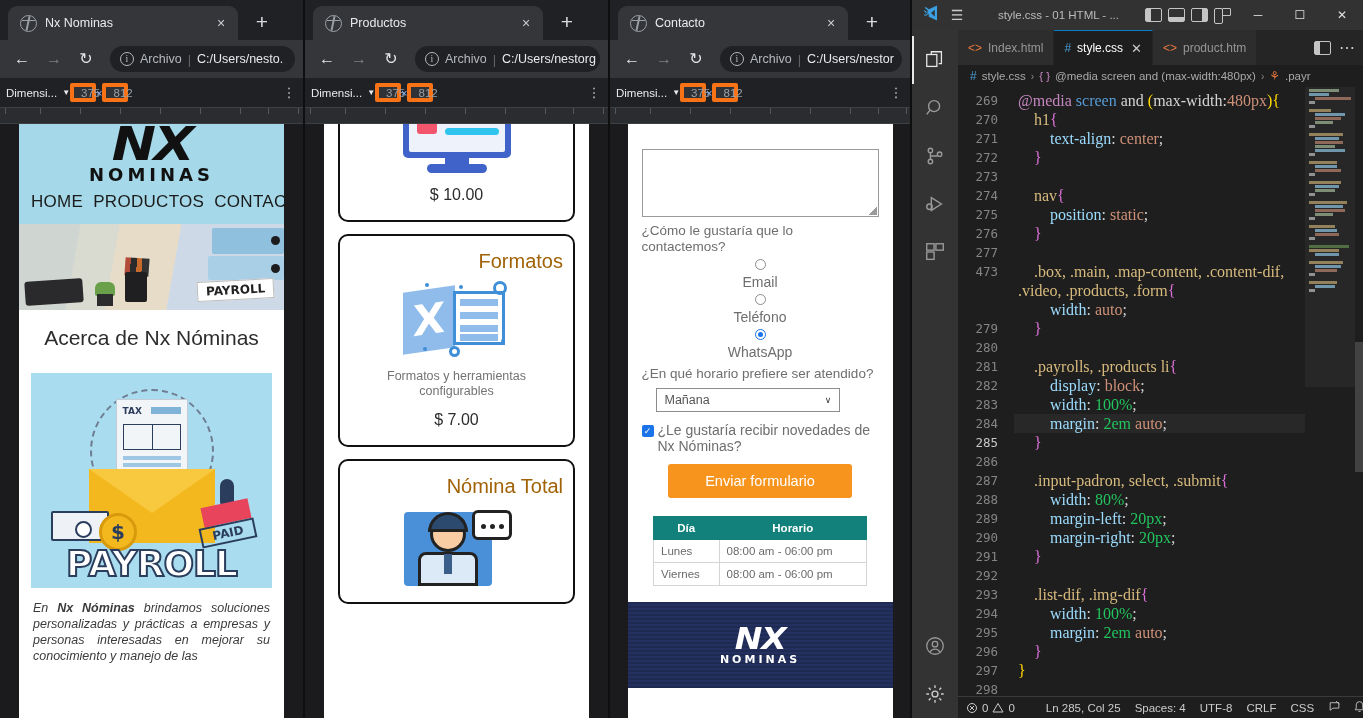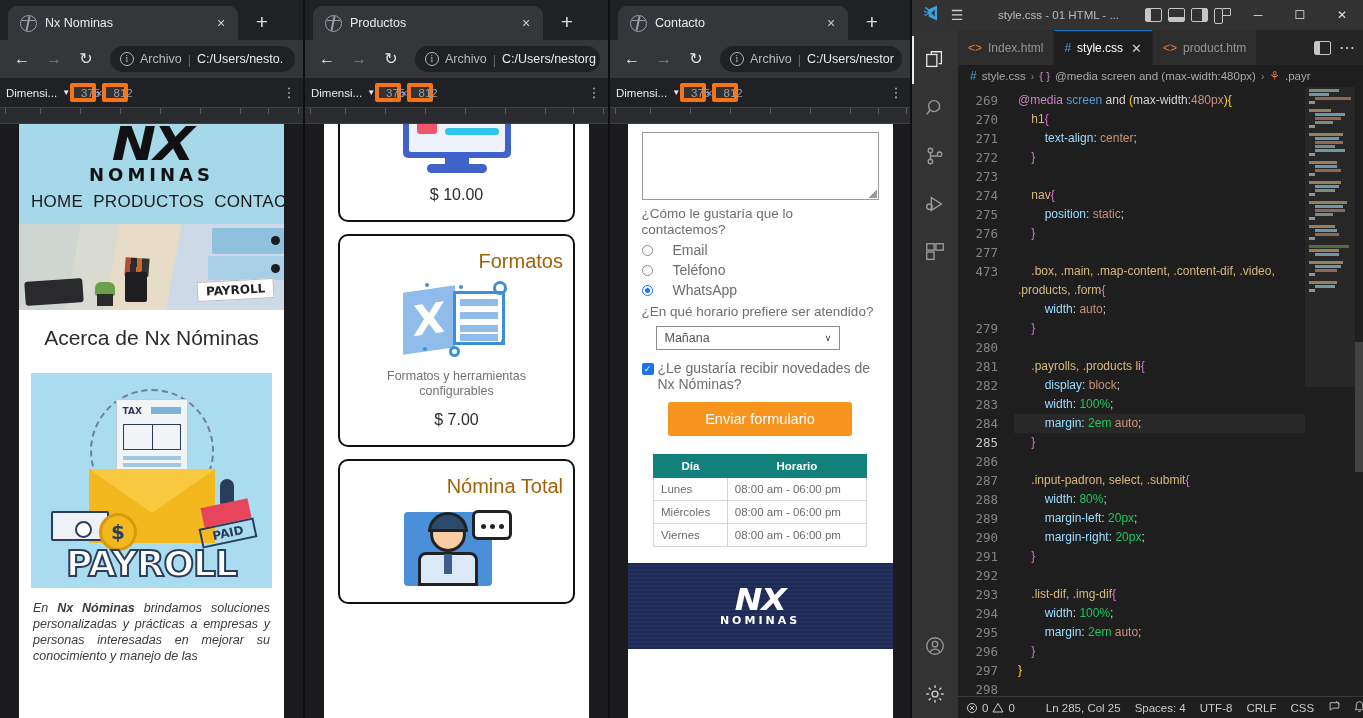--- a/index.html
+++ b/index.html
@@ -370,31 +370,31 @@
     background:#fff; border:3px solid #222; border-radius: 6px;
   }
   .agent .bubble i {
     position:absolute; top: 11px; width:5px; height:5px; background:#222; border-radius:50%;
   }
   .agent .bubble i:nth-child(1){left:6px}
   .agent .bubble i:nth-child(2){left:15px}
   .agent .bubble i:nth-child(3){left:24px}
 
   
-  .form-pad { padding: 8px 14px 0; }
+  .form-pad { padding: 25px 14px 0; }
   .textarea-box {
     width: 100%; height: 68px; border: 1px solid #9a9a9a; background:#fff;
     position: relative;
   }
   .textarea-box::after {
     content:""; position:absolute; right:1px; bottom:1px; width:8px;height:8px;
     background: linear-gradient(135deg, transparent 50%, #9a9a9a 50%);
   }
   .q-label { font-size: 13.5px; color:#6e6e6e; line-height: 16px; margin-top: 6px; }
-  .radio-row { display:flex; align-items:center; gap:20px; margin-top: 4px; }
+  .radio-row { display:flex; align-items:center; gap:4px; margin-top: 4px; flex-direction: column; }
   .radio {
     width: 11px; height: 11px; border-radius: 50%;
     border: 1px solid #8c8c8c; background:#fff; flex:none;
   }
   .radio.on { border-color:#1a73e8; background:#fff; position: relative; }
   .radio.on::after {
     content:""; position:absolute; left:2px; top:2px; width:5px; height:5px;
     background:#1a73e8; border-radius:50%;
   }
   .radio-lbl { font-size: 14px; color:#6e6e6e; }
@@ -510,21 +510,21 @@
   .editor-area { flex:1; display:flex; min-height:0; position:relative; overflow:hidden; }
   .gutter {
     width: 56px; flex:none; padding-top: 4px; text-align:right;
     color:#858585; font-size: 12.5px; font-family:"DejaVu Sans Mono", monospace;
     line-height: 19px;
   }
   .gutter div { padding-right: 16px; }
   .gutter div.cur { color:#c6c6c6; }
   .codelines {
     flex: 1; padding-top: 4px; min-width: 0; overflow: hidden;
-    font-family:Liberation Sans, sans-serif; font-size: 12px; line-height: 19px;
+    font-family:Liberation Serif, serif; font-size: 16px; line-height: 19px;
     color:#d4d4d4; position: relative;
   }
   .codelines .ln { white-space: pre-wrap; padding-left: 4px; }
   .codelines .ln.cur { background: #282828; }
   .t-at { color:#c586c0; }
   .t-sel { color:#d7ba7d; }
   .t-prop { color:#9cdcfe; }
   .t-val { color:#ce9178; }
   .t-num { color:#22c55e; }
   .t-brace { color:#ffd700; }
@@ -822,24 +822,20 @@
           <table class="sched-table">
             <thead>
               <tr>
                 <th>Día</th>
                 <th>Horario</th>
               </tr>
             </thead>
             <tbody>
               <tr>
                 <td>Lunes</td>
-                <td>08:00 am - 06:00 pm</td>
-              </tr>
-              <tr>
-                <td>Miércoles</td>
                 <td>08:00 am - 06:00 pm</td>
               </tr>
               <tr>
                 <td>Viernes</td>
                 <td>08:00 am - 06:00 pm</td>
               </tr>
             </tbody>
           </table>
         </div>
         <div class="footer-nx">

